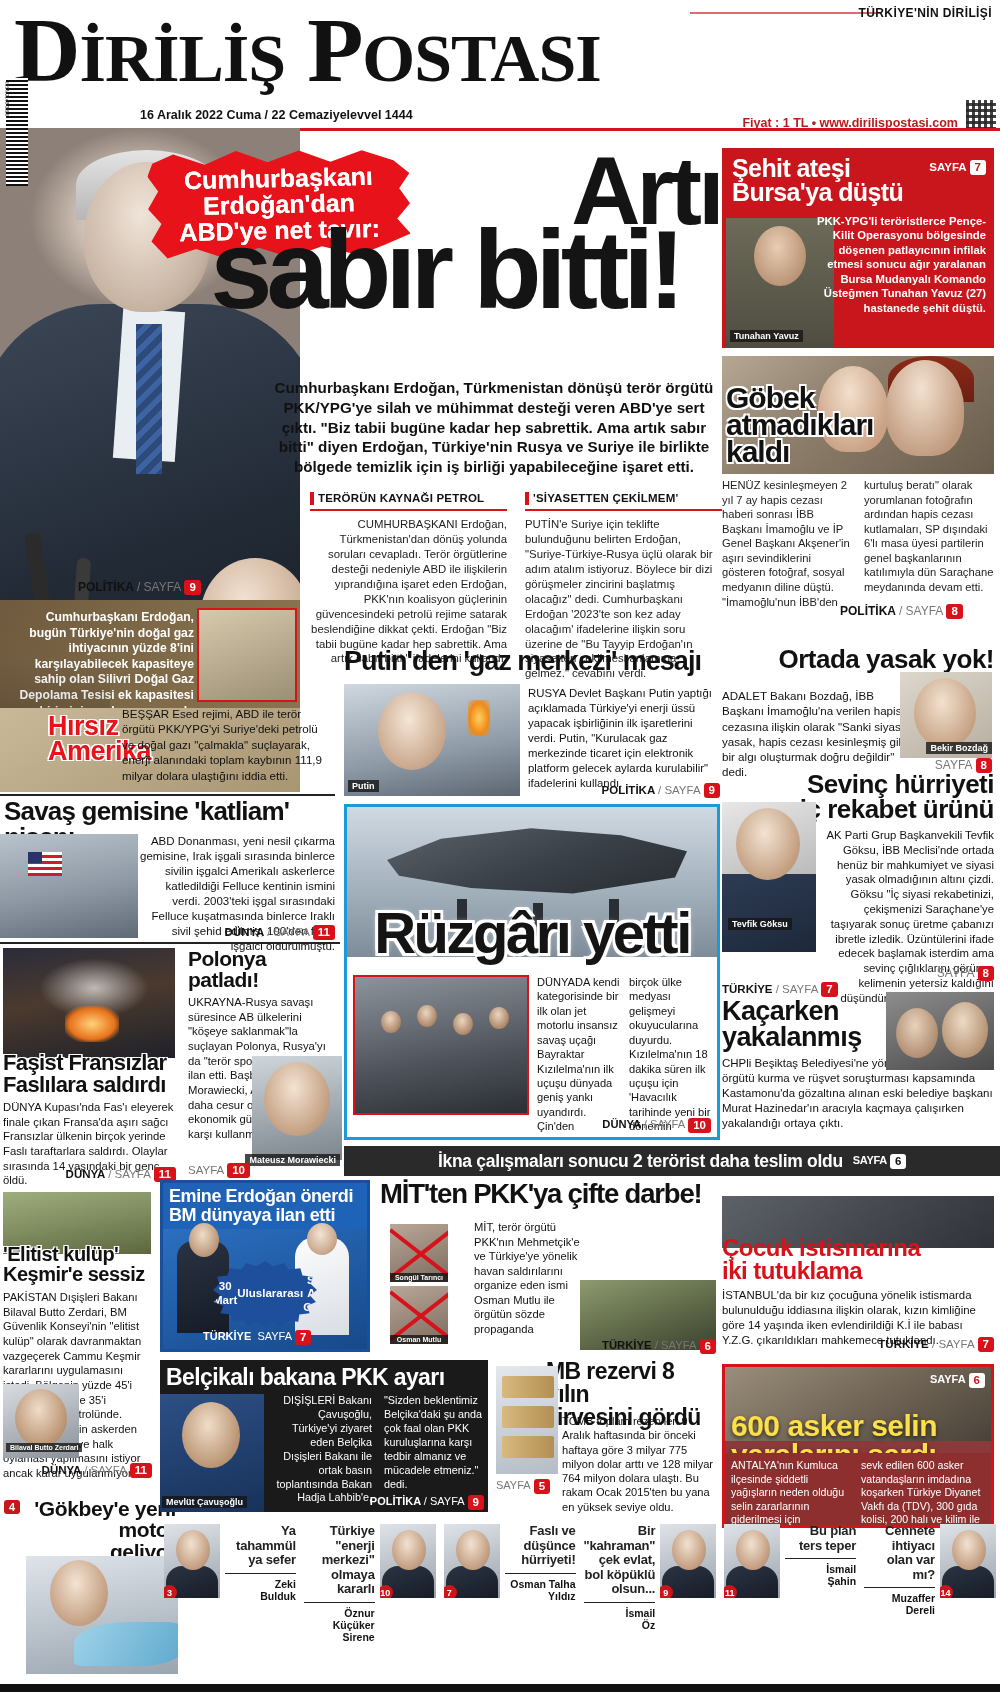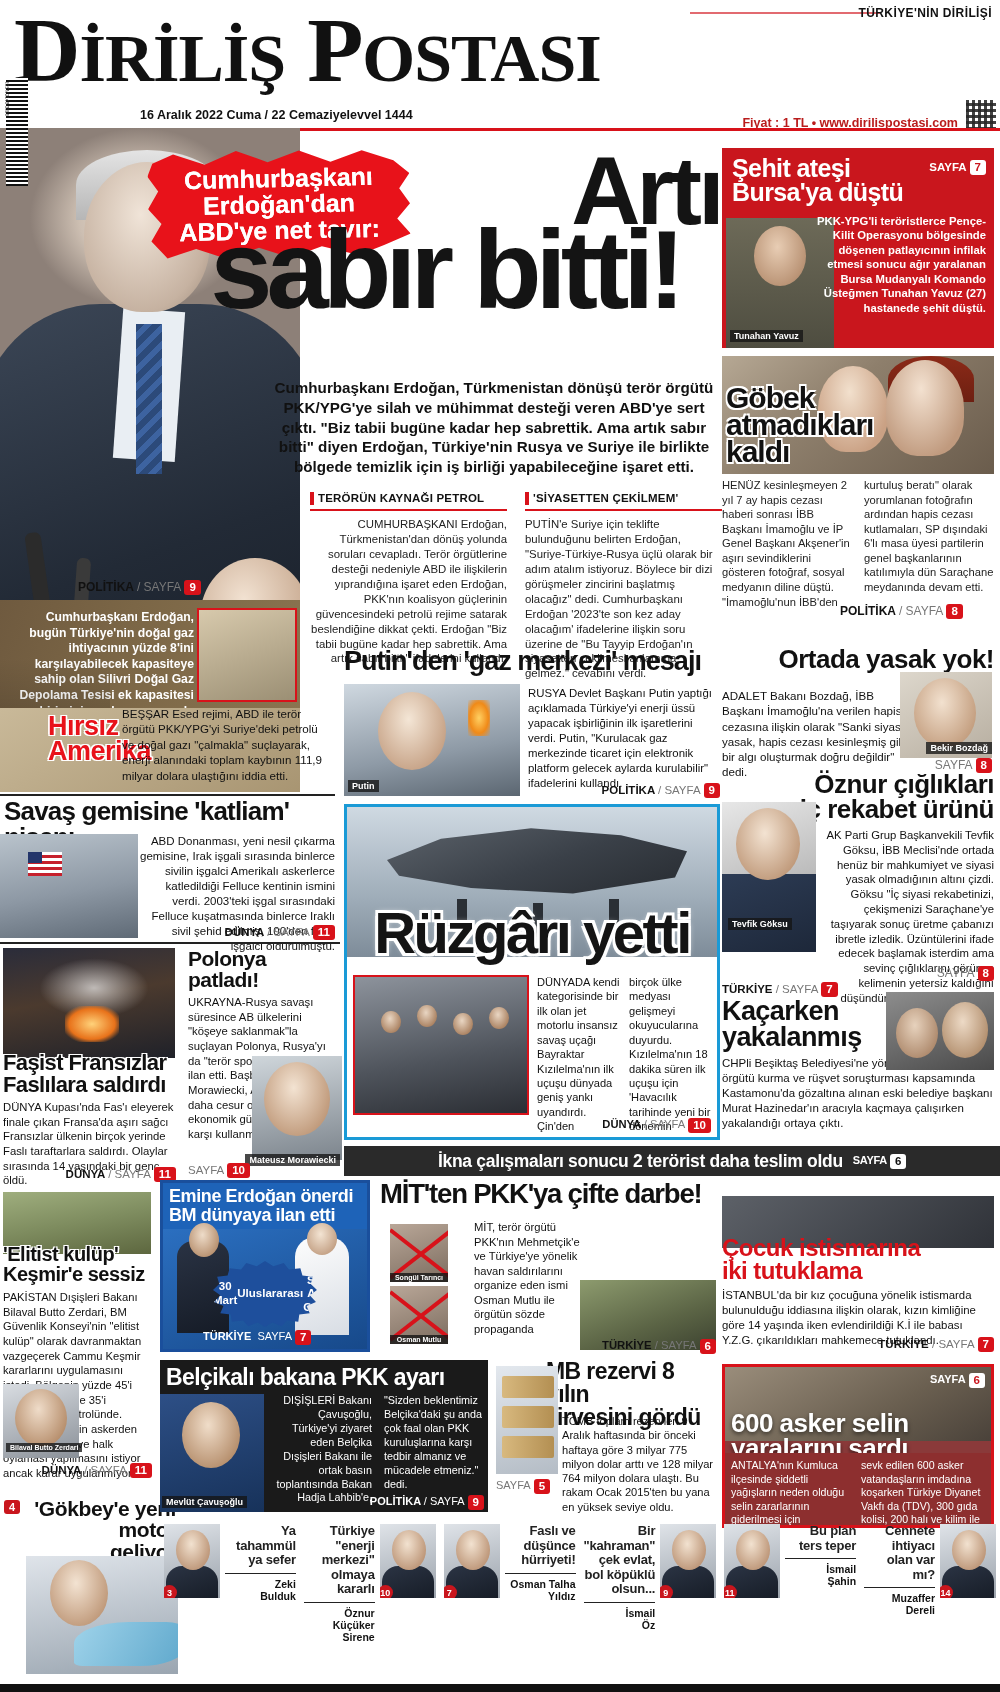--- a/index.html
+++ b/index.html
@@ -284,21 +284,21 @@
   .asker {
     position:absolute; left:722px; top:1364px; width:272px; height:164px;
     border:3px solid #d8121a; overflow:hidden; background:#8a3a3a;
   }
   .asker .photo {
     position:absolute; left:0; top:0; width:266px; height:74px;
     background: linear-gradient(150deg,#9a8d7b,#6a5f50 60%,#4a423a);
   }
   .asker h2 {
     position:absolute; left:6px; top:44px; width:258px;
-    color:#ffffff; font-size:26px; font-weight:bold; line-height:.98; letter-spacing:-.5px;
+    color:#fde047; font-size:30px; font-weight:bold; line-height:.98; letter-spacing:-.5px;
     text-shadow:0 2px 4px rgba(0,0,0,.6);
   }
   .asker .body {
     position:absolute; left:0; top:86px; width:266px; height:76px;
     background:#8d2f2f; color:#fff; display:flex; gap:10px; padding:6px;
   }
   .asker .body div { width:120px; font-size:10.6px; line-height:1.28; }
   .asker .sy { position:absolute; right:6px; top:6px; font-size:11px; font-weight:bold; color:#fff; }
 
   
@@ -766,21 +766,21 @@
       </div>
     <div class="caption" style="right:2px; top:96px;">Bekir Bozdağ</div>
     <p>ADALET Bakanı Bozdağ, İBB Başkanı İmamoğlu'na verilen hapis cezasına ilişkin olarak "Sanki siyasi yasak, hapis cezası kesinleşmiş gibi bir algı oluşturmak doğru değildir" dedi.</p>
     <div class="tag" style="position:absolute; right:2px; top:112px;">
       <span class="pg">SAYFA</span><span class="pgbox">8</span>
     </div>
   </div>
 
   <div class="sevinc">
     <h2>
-      <span>Öznur çığlıkları</span><br>
+      <span>Sevinç hürriyeti</span><br>
       <span>iç rekabet ürünü</span>
     </h2>
     <div class="photo">
       <div class="body"></div>
       <div class="f"></div>
     </div>
     <div class="caption" style="left:6px; top:146px;">Tevfik Göksu</div>
     <p>AK Parti Grup Başkanvekili Tevfik Göksu, İBB Meclisi'nde ortada henüz bir mahkumiyet ve siyasi yasak olmadığının altını çizdi. Göksu "İç siyasi rekabetinizi, çekişmenizi Saraçhane'ye taşıyarak sonuç üretme çabanızı ibretle izledik. Üzüntülerini ifade edecek başlamak isterdim ama sevinç çığlıklarını görünce kelimenin yetersiz kaldığını düşündüm" ifadelerini kullandı.</p>
   </div>
   <div class="tag abs" style="right:6px; top:966px;">

